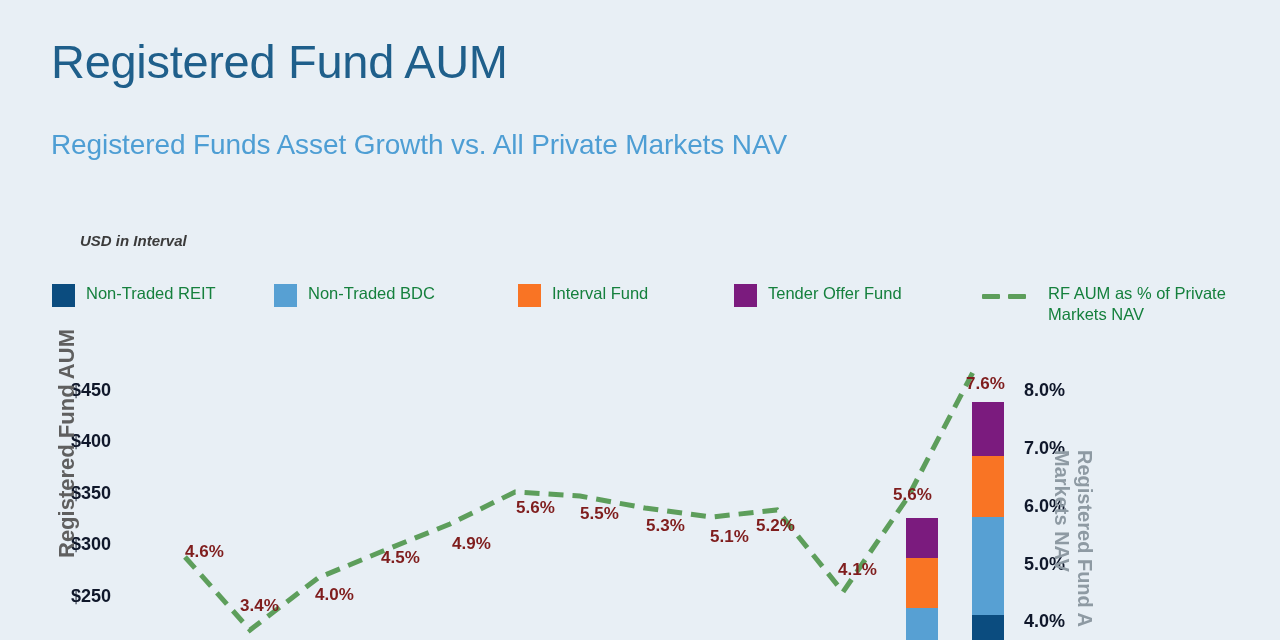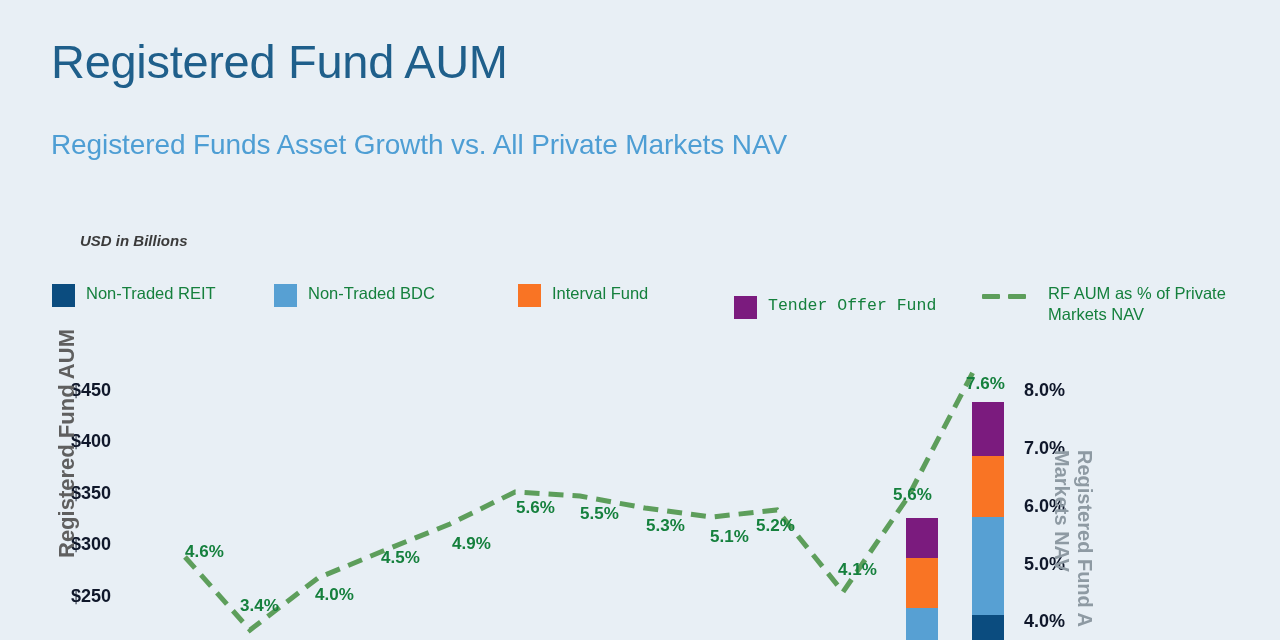--- a/index.html
+++ b/index.html
@@ -35,21 +35,21 @@
   .legend-item{position:absolute;display:flex;align-items:flex-start;}
   .swatch{width:23px;height:23px;flex:0 0 auto;margin-top:1px;}
   .legend-label{
     margin-left:11px;font-size:16.5px;color:#15803d;
     line-height:21px;white-space:nowrap;
   }
   .legend-label.wrap{white-space:normal;width:205px;}
   #li-reit{left:0px;top:0px;}
   #li-bdc{left:222px;top:0px;}
   #li-interval{left:466px;top:0px;}
-  #li-tender{left:682px;top:12px;font-family:Liberation Mono, monospace;}
+  #li-tender{left:682px;top:0px;}
   #li-line{left:930px;top:0px;}
   .dashline-icon{
     width:55px;height:23px;flex:0 0 auto;margin-top:1px;position:relative;
   }
   .dashline-icon i{
     position:absolute;top:10px;height:4.5px;width:18px;border-radius:1px;
     background:#5d9e5b;display:block;
   }
   .dashline-icon i:nth-child(1){left:0;}
   .dashline-icon i:nth-child(2){left:26px;}
@@ -75,33 +75,33 @@
     transform:rotate(90deg);transform-origin:0 0;
     font-size:20px;font-weight:700;color:#8e9aa3;
     line-height:23px;text-align:left;
   }
 
   
   .bar-seg{position:absolute;}
   
   #lineSvg{position:absolute;left:0;top:0;width:1280px;height:290px;overflow:visible;}
   .dlabel{
-    position:absolute;font-size:17px;font-weight:700;color:#15803d;
+    position:absolute;font-size:17px;font-weight:700;color:#7f1d1d;
     white-space:nowrap;
   }
 </style>
 </head>
 <body>
 
 <div class="page">
 
   <div id="title">Registered Fund AUM</div>
   <div id="subtitle">Registered Funds Asset Growth vs. All Private Markets NAV</div>
 
-  <div id="units">USD in Billions</div>
+  <div id="units">USD in Interval</div>
 
   <div id="legend">
     <div class="legend-item" id="li-reit">
       <span class="swatch" style="background:#0b4c7f"></span>
       <span class="legend-label">Non-Traded REIT</span>
     </div>
     <div class="legend-item" id="li-bdc">
       <span class="swatch" style="background:#57a0d3"></span>
       <span class="legend-label">Non-Traded BDC</span>
     </div>

